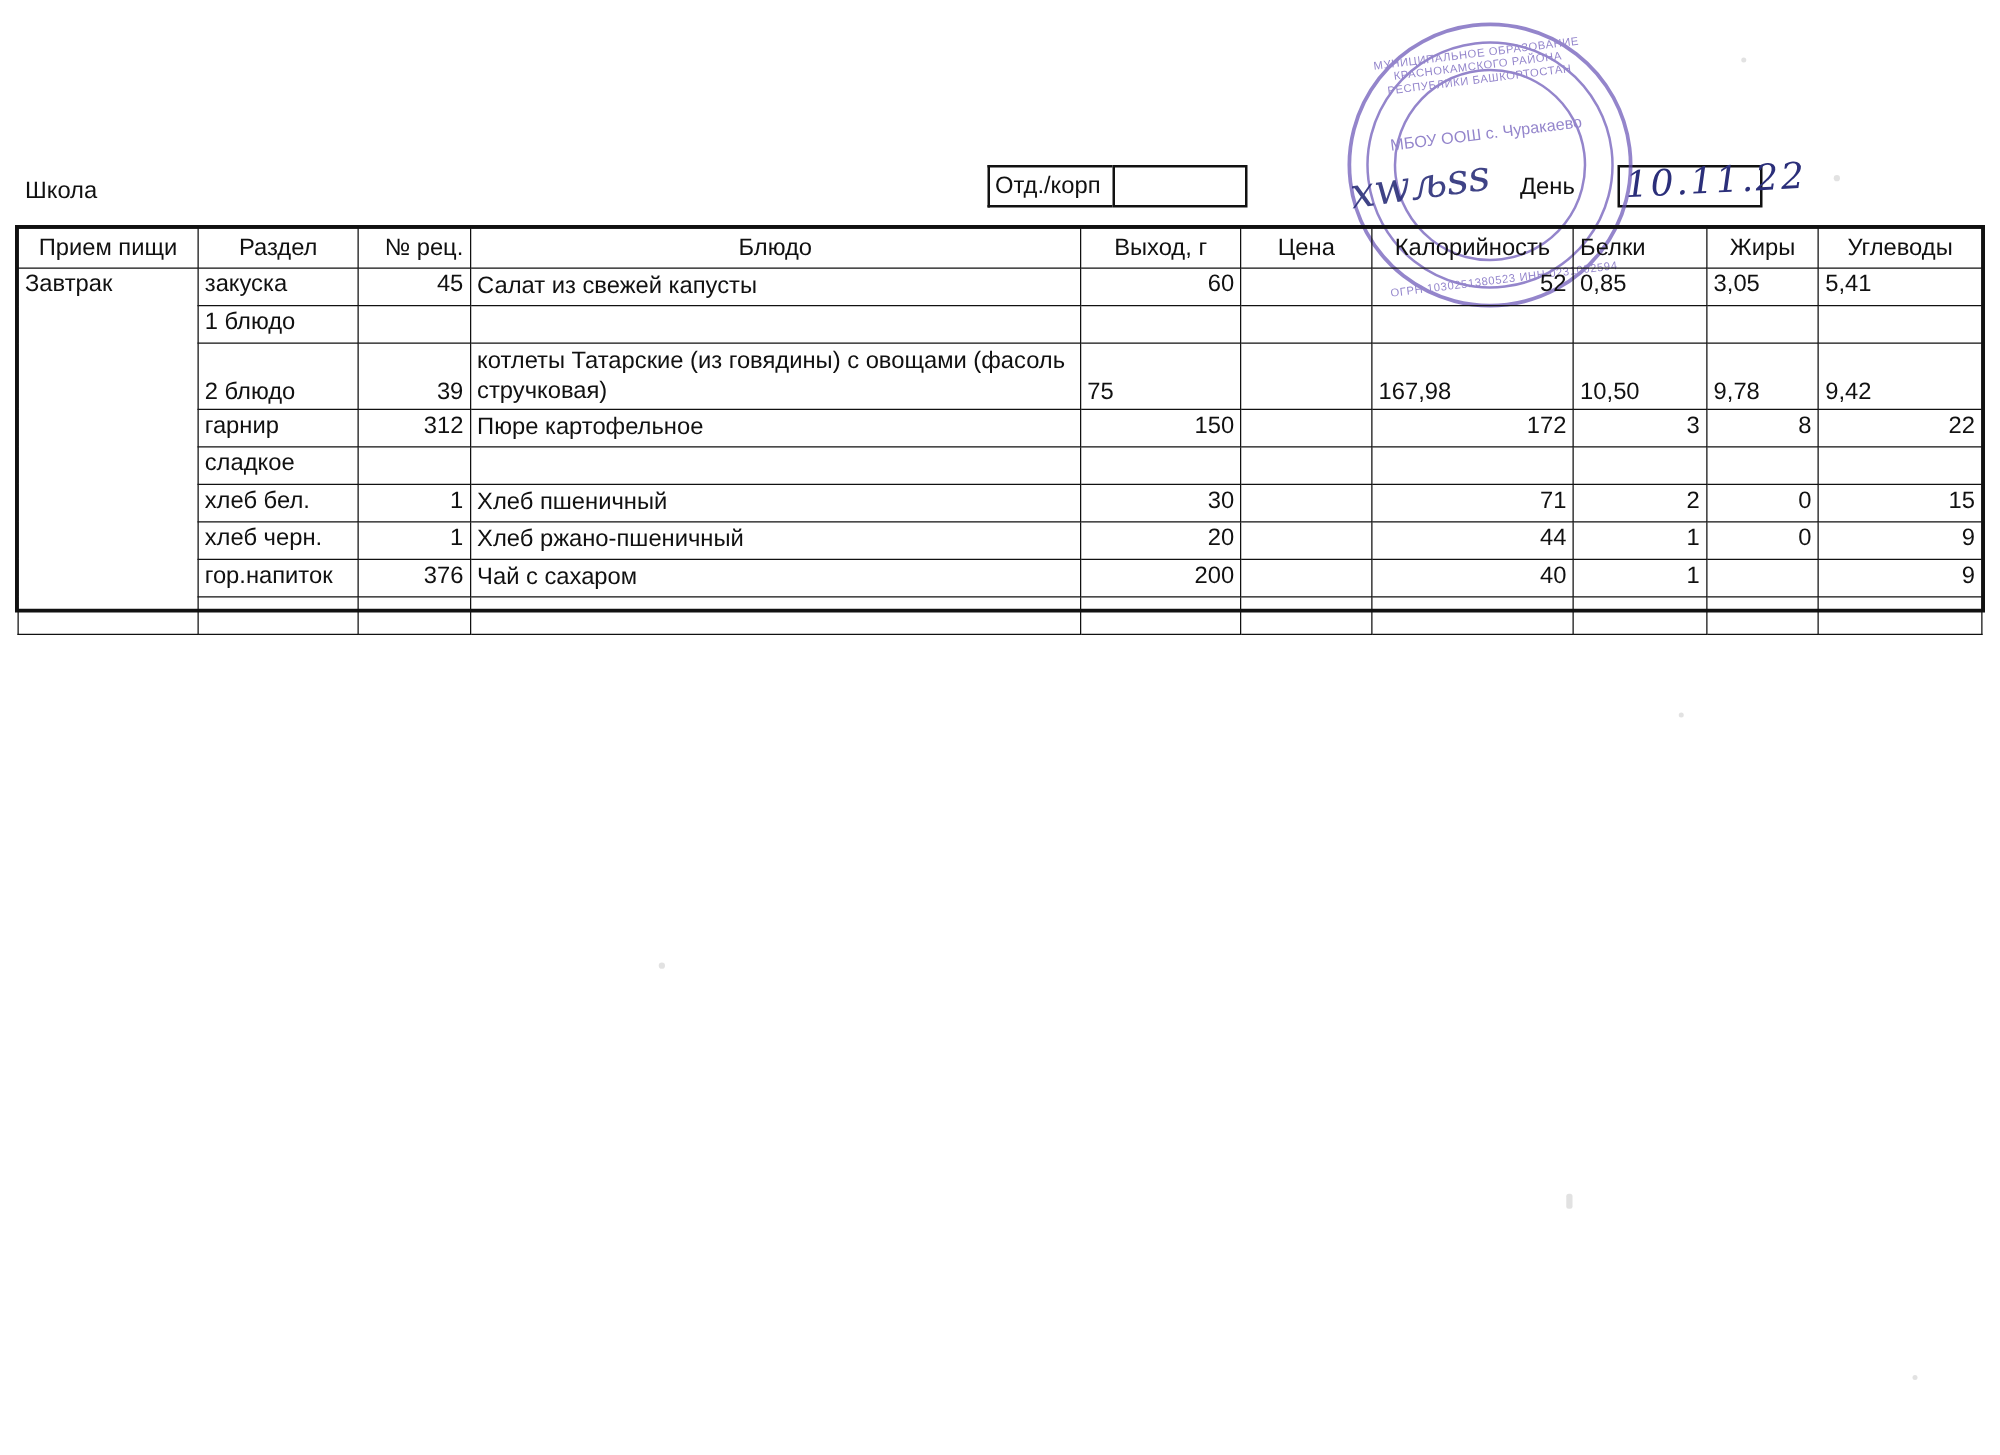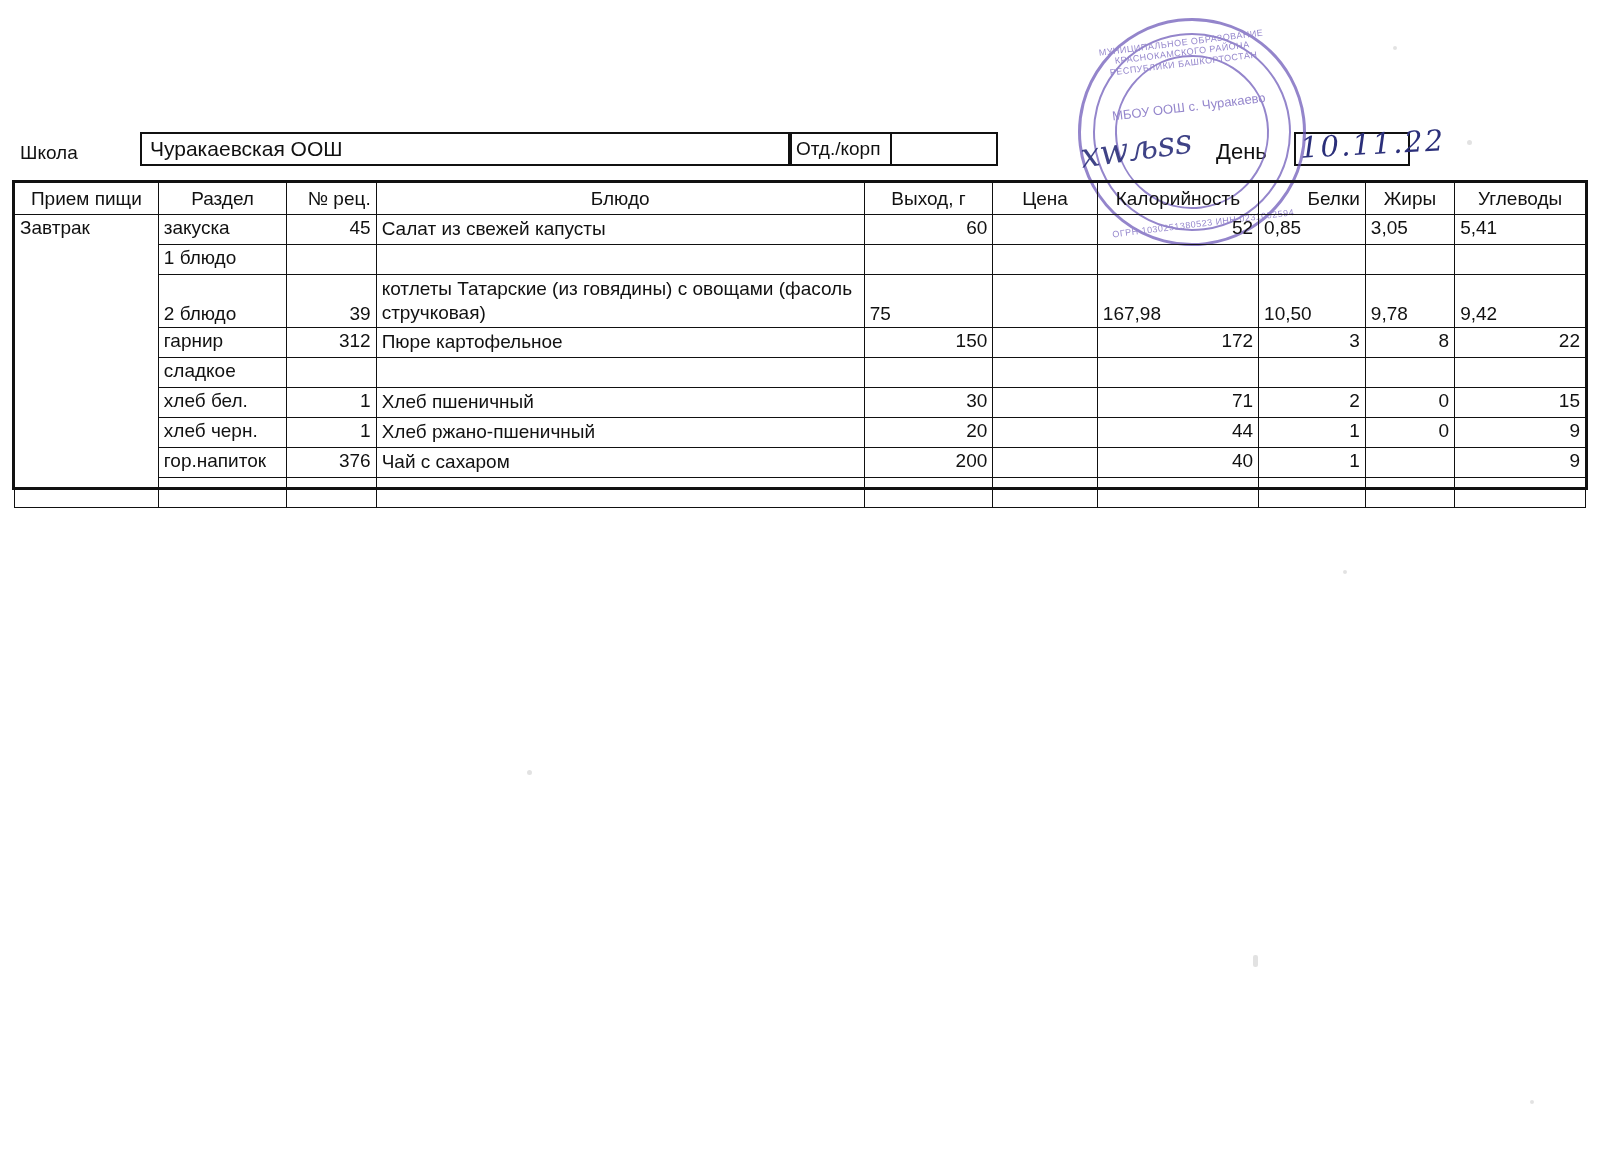--- a/index.html
+++ b/index.html
@@ -63,21 +63,21 @@
     top: 0px;
     width: 108px;
     height: 34px;
     border: 2px solid #111;
     box-sizing: border-box;
   }
   .day-label {
     position: absolute;
     left: 1216px;
     top: 7px;
-    font-size: 22px;
+    font-size: 19px;
     background: transparent;
   }
   .day-box {
     position: absolute;
     left: 1294px;
     top: 0px;
     width: 116px;
     height: 34px;
     border: 2px solid #111;
     box-sizing: border-box;
@@ -212,23 +212,20 @@
     background: #cfcfcf;
     border-radius: 50%;
     opacity: .6;
   }
 </style>
 </head>
 <body>
 
 <div class="header-row">
   <div class="school-label">Школа</div>
-  <div class="school-box">
-    <span>Чуракаевская ООШ</span>
-  </div>
   <div class="otd-box">Отд./корп</div>
   <div class="otd-value-box">
     <span></span>
   </div>
   <div class="day-label">День</div>
   <div class="day-box"></div>
   <div class="day-hand">10.11.22</div>
 </div>
 
 <div class="stamp">
@@ -243,21 +240,21 @@
 <table class="menu">
   <thead>
     <tr>
       <th class="c-meal">Прием пищи</th>
       <th class="c-sect">Раздел</th>
       <th class="c-rec" style="text-align:right">№ рец.</th>
       <th class="c-dish">Блюдо</th>
       <th class="c-out" style="text-align:center">Выход, г</th>
       <th class="c-price">Цена</th>
       <th class="c-cal" style="text-align:center">Калорийность</th>
-      <th class="c-prot" style="text-align:right">Белки</th>
+      <th class="c-prot" style="text-align:left">Белки</th>
       <th class="c-fat" style="">Жиры</th>
       <th class="c-carb" style="">Углеводы</th>
     </tr>
   </thead>
   <tbody id="menu-body">
       <tr>
         <td class="c-meal meal-cell" rowspan="9">Завтрак</td>
         <td class="c-sect left">закуска</td>
         <td class="c-rec">45</td>
         <td class="c-dish left dish-multiline">Салат из свежей капусты</td>

